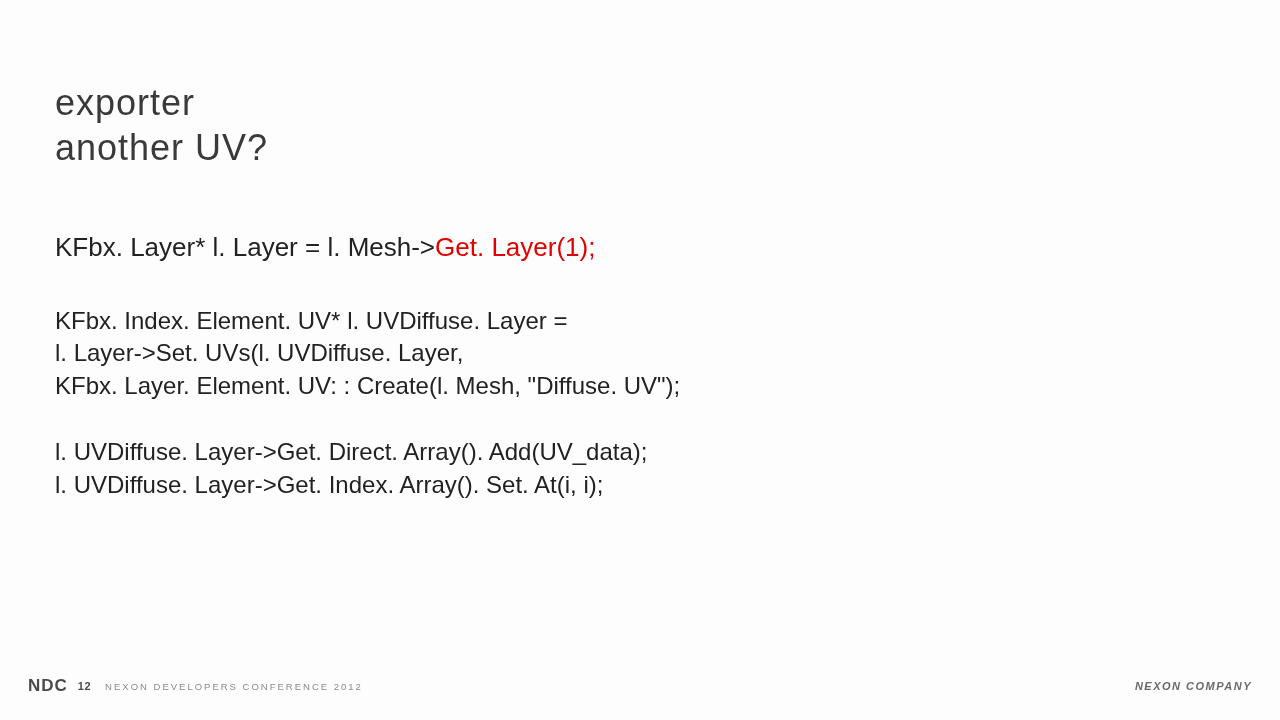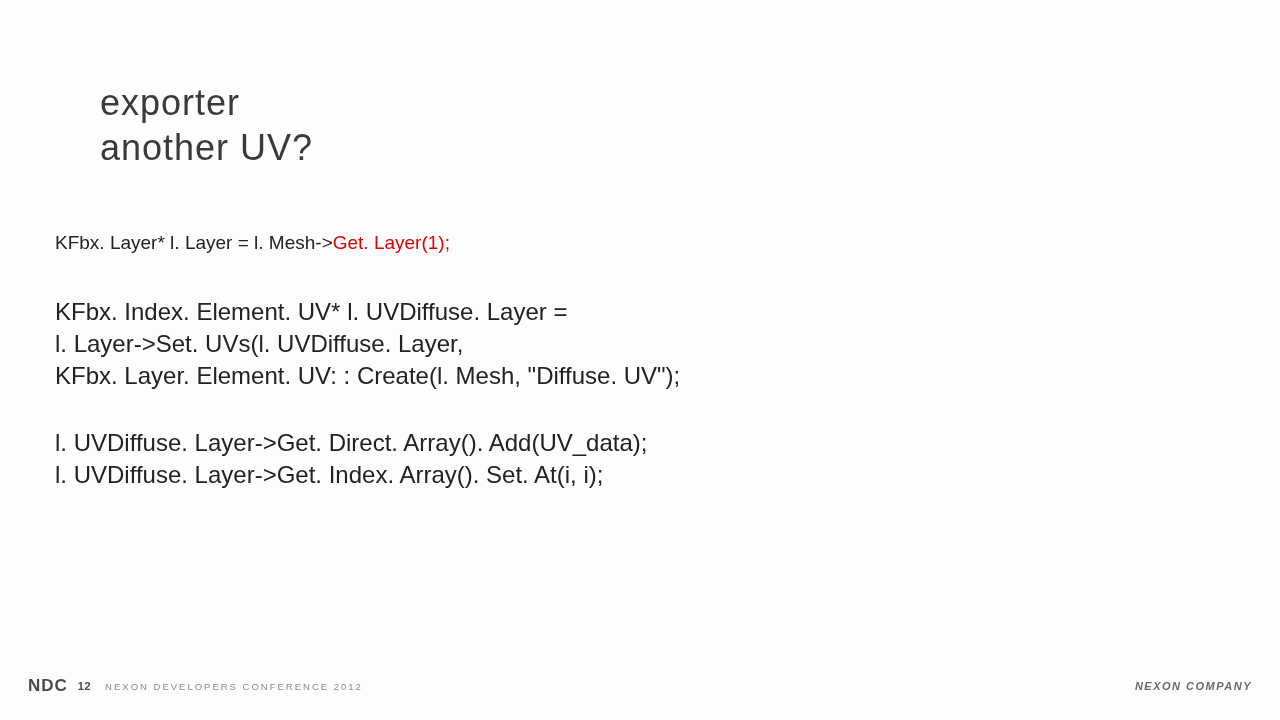--- a/index.html
+++ b/index.html
@@ -15,24 +15,23 @@
     height: 720px;
     position: relative;
     padding: 80px 55px 0 55px;
   }
   .title-block {
     font-size: 36px;
     line-height: 1.25;
     color: #3a3a3a;
     letter-spacing: 1px;
     margin-bottom: 60px;
-    margin-left: 45px;
   }
   .code-line-large {
-    font-size: 19px;
+    font-size: 26px;
     line-height: 1.35;
     margin-bottom: 40px;
     color: #222;
   }
   .code-block {
     font-size: 24px;
     line-height: 1.35;
     color: #222;
     margin-bottom: 34px;
   }

